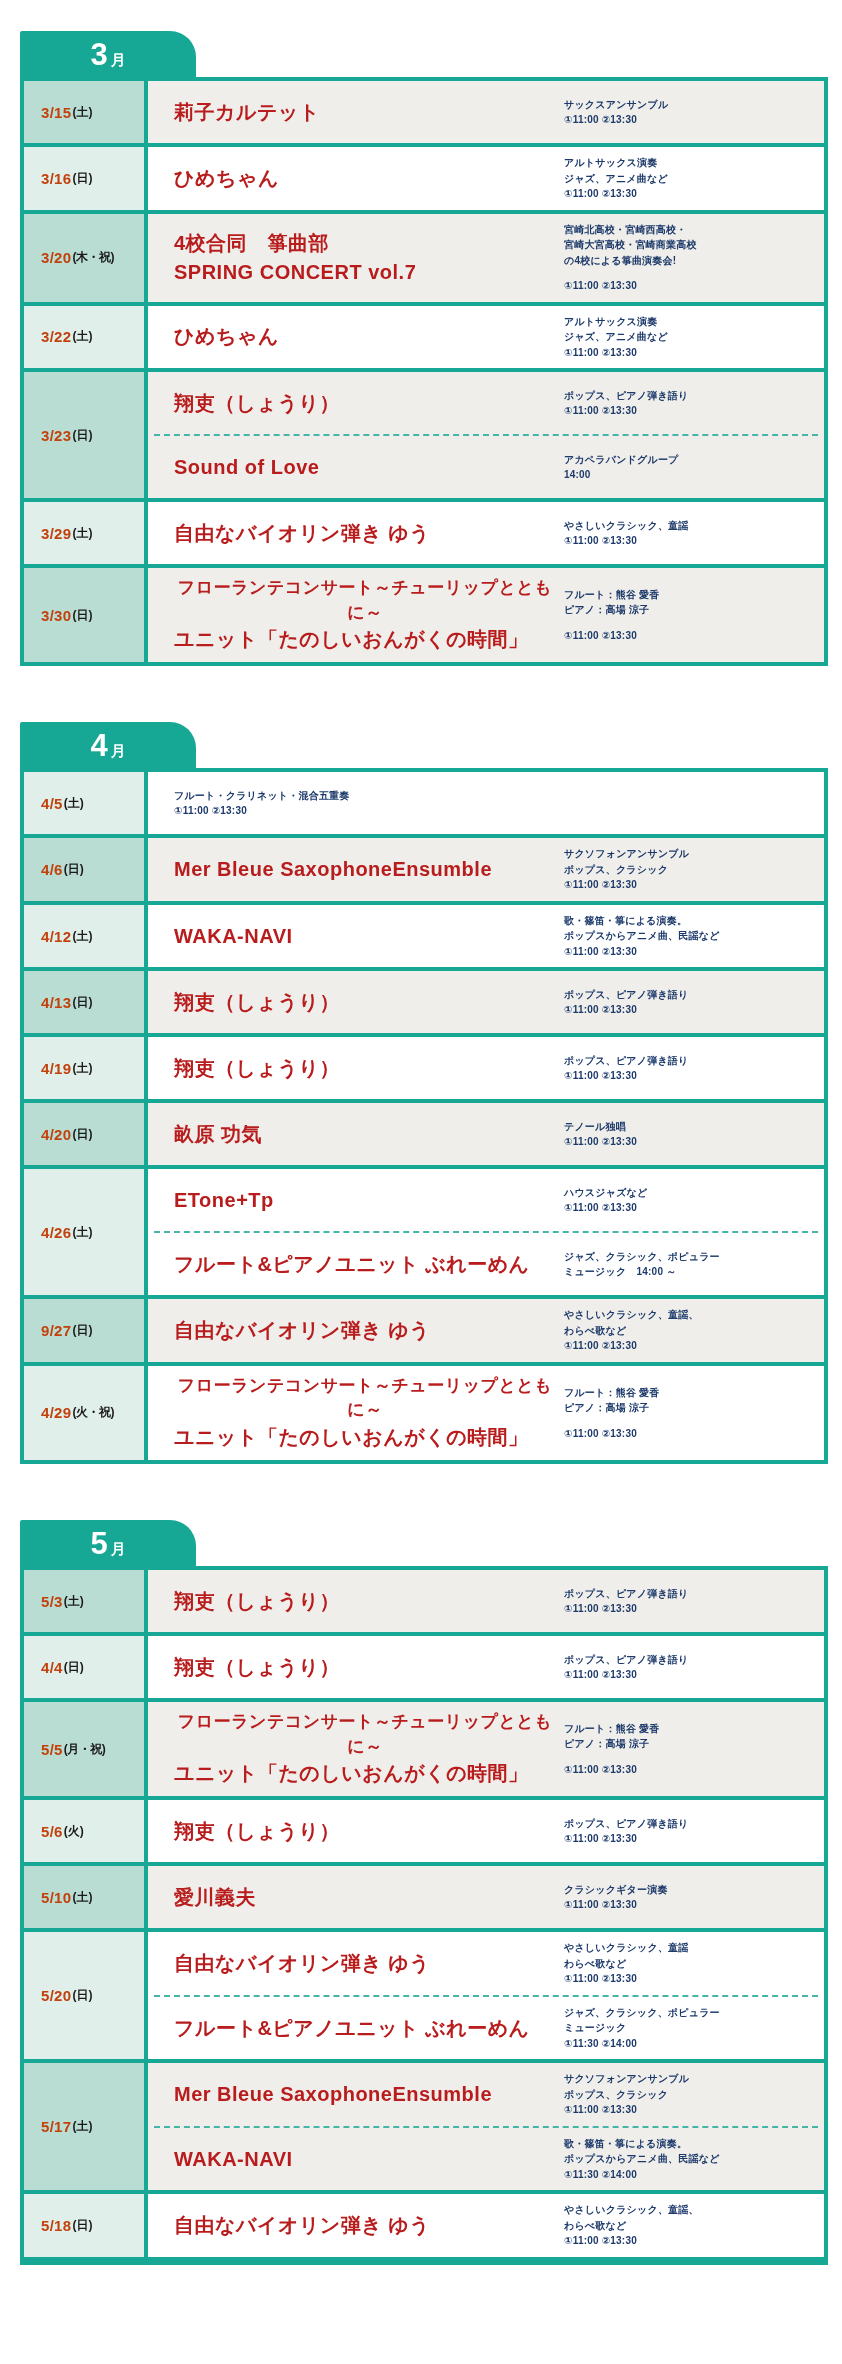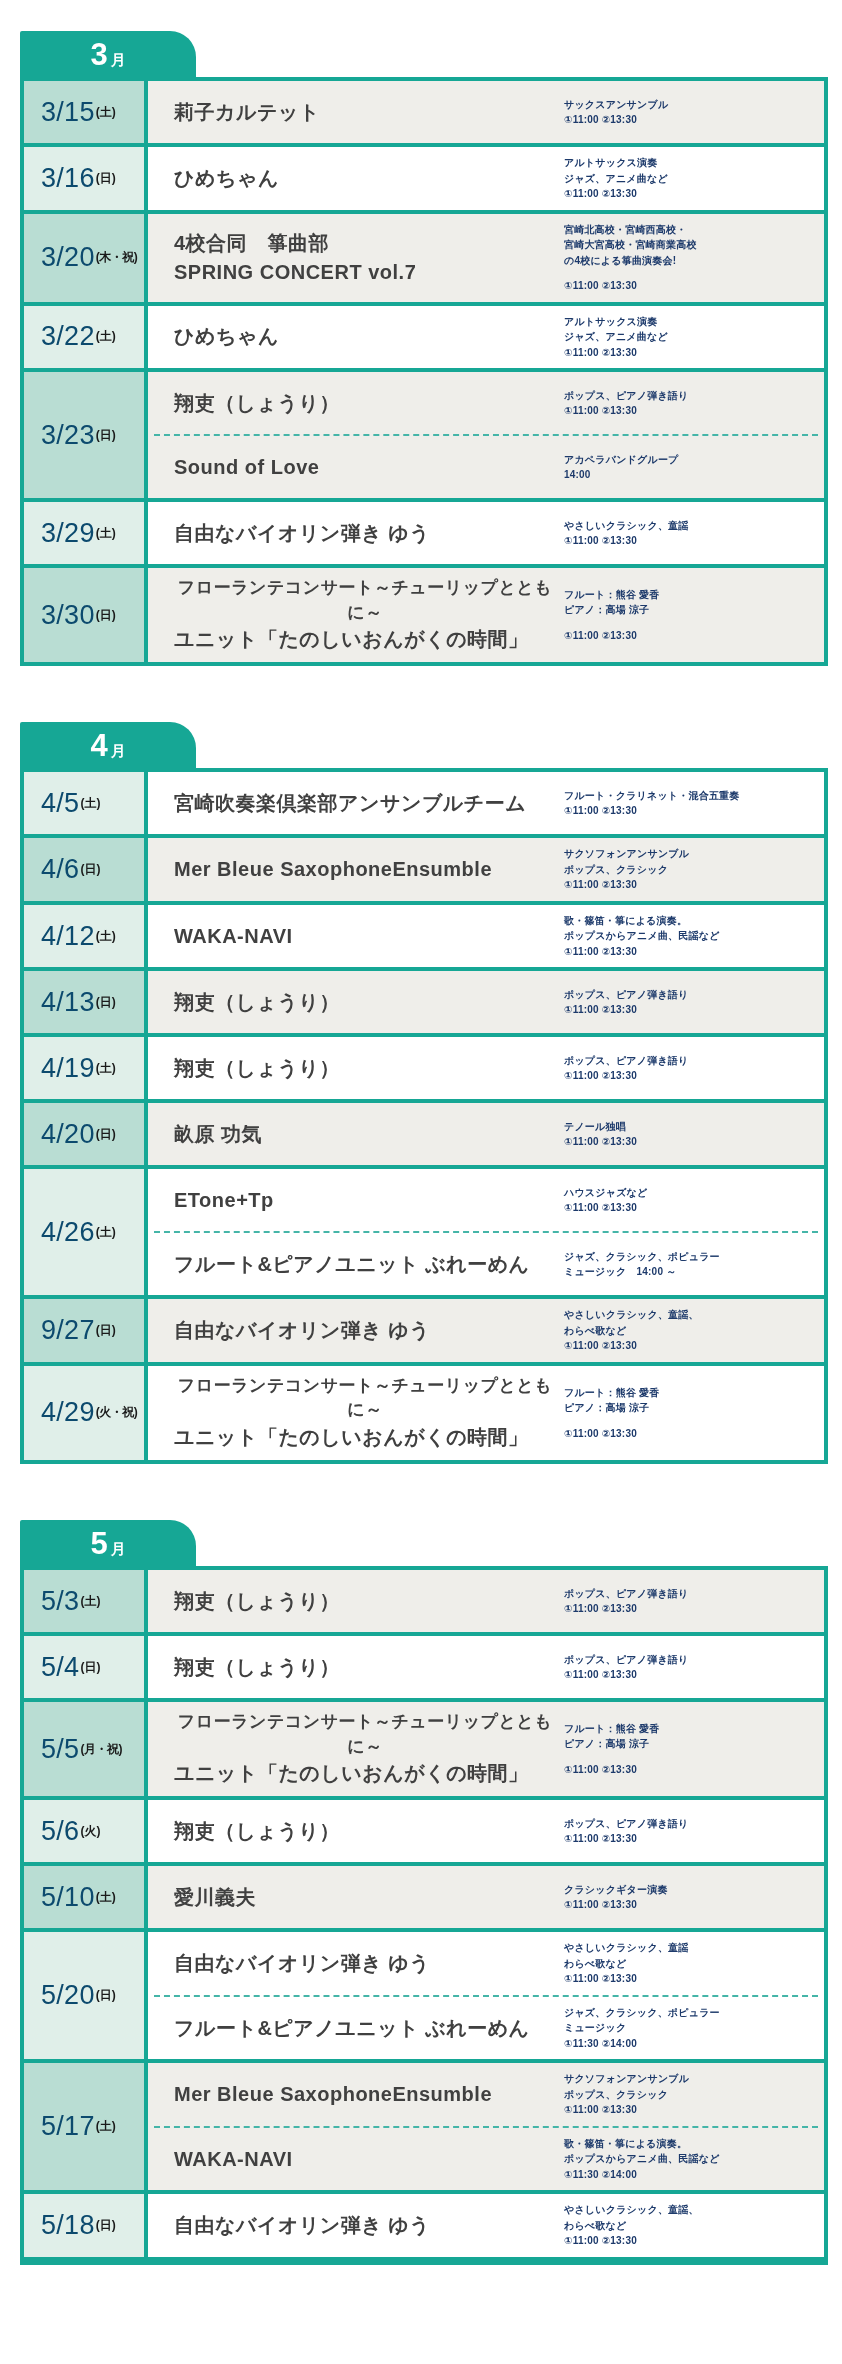--- a/index.html
+++ b/index.html
@@ -28,36 +28,36 @@
 
   .date-cell{
     width:124px;flex-shrink:0;
     display:flex;align-items:center;
     padding-left:17px;
     border-right:4px solid var(--teal);
     box-sizing:border-box;
   }
   .row.tone-dark .date-cell{background:var(--date-dark);}
   .row.tone-light .date-cell{background:var(--date-light);}
-  .date-num{font-size:27px;font-weight:normal;color:#0c4a6e;letter-spacing:0.3px;}
+  .date-num{font-size:15px;font-weight:bold;color:#c2410c;letter-spacing:0.3px;}
   .date-day{font-size:12px;font-weight:bold;color:#1a1a1a;margin-left:1px;}
   .date-day.narrow{font-size:12px;letter-spacing:-0.5px;}
 
   .acts{flex:1;display:flex;flex-direction:column;justify-content:center;}
   .row.tone-dark .acts{background:var(--cell-gray);}
   .row.tone-light .acts{background:var(--cell-white);}
 
   .act{
     display:flex;align-items:center;
     min-height:62px;
     padding:8px 8px 8px 26px;
     box-sizing:border-box;
     flex:1;
   }
-  .act-name{flex:1;font-weight:bold;color:#404040;font-size:20px;line-height:1.45;letter-spacing:0.5px;padding-right:8px;}
+  .act-name{flex:1;font-weight:bold;color:#b91c1c;font-size:20px;line-height:1.45;letter-spacing:0.5px;padding-right:8px;}
   .act-name .name-line{display:block;}
   .act-name .name-line.small{font-size:17px;text-align:center;}
 
   .act-details{
     width:252px;flex-shrink:0;
     color:var(--navy);
     font-size:10px;font-weight:bold;line-height:1.55;
     letter-spacing:0.2px;
   }
   .detail-line{display:block;}
@@ -224,23 +224,20 @@
         <span class="month-unit">月</span>
       </div>
       <div class="schedule">
         <div class="row tone-light">
           <div class="date-cell">
             <span class="date-num">4/5</span>
             <span class="date-day">(土)</span>
           </div>
           <div class="acts">
             <div class="act">
-              <div class="act-name">
-                <span class="name-line">宮崎吹奏楽倶楽部アンサンブルチーム</span>
-              </div>
               <div class="act-details">
                 <span class="detail-line">フルート・クラリネット・混合五重奏</span>
                 <span class="detail-line">①11:00 ②13:30</span>
               </div>
             </div>
           </div>
         </div>
         <div class="row tone-dark">
           <div class="date-cell">
             <span class="date-num">4/6</span>
@@ -413,21 +410,21 @@
               </div>
               <div class="act-details">
                 <span class="detail-line">ポップス、ピアノ弾き語り</span>
                 <span class="detail-line">①11:00 ②13:30</span>
               </div>
             </div>
           </div>
         </div>
         <div class="row tone-light">
           <div class="date-cell">
-            <span class="date-num">5/4</span>
+            <span class="date-num">4/4</span>
             <span class="date-day">(日)</span>
           </div>
           <div class="acts">
             <div class="act">
               <div class="act-name">
                 <span class="name-line">翔吏（しょうり）</span>
               </div>
               <div class="act-details">
                 <span class="detail-line">ポップス、ピアノ弾き語り</span>
                 <span class="detail-line">①11:00 ②13:30</span>

